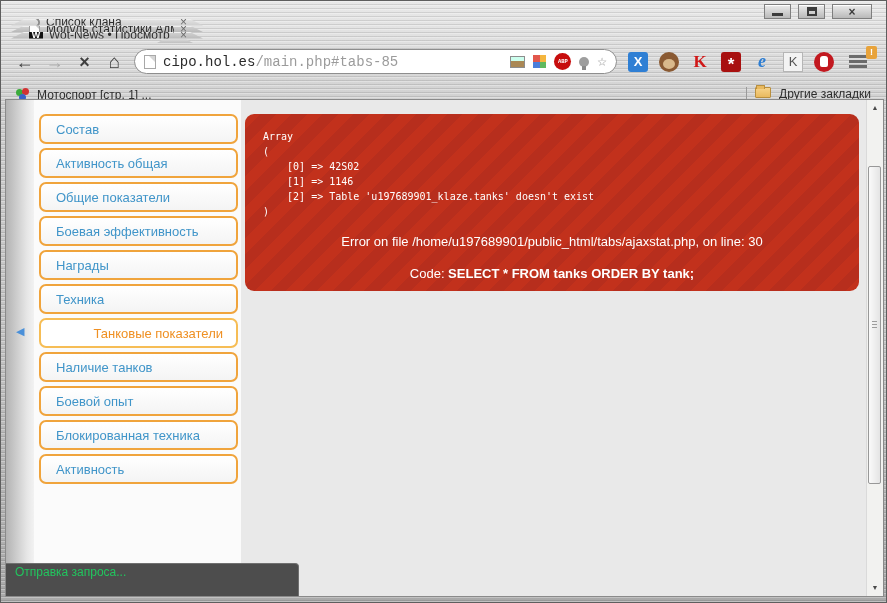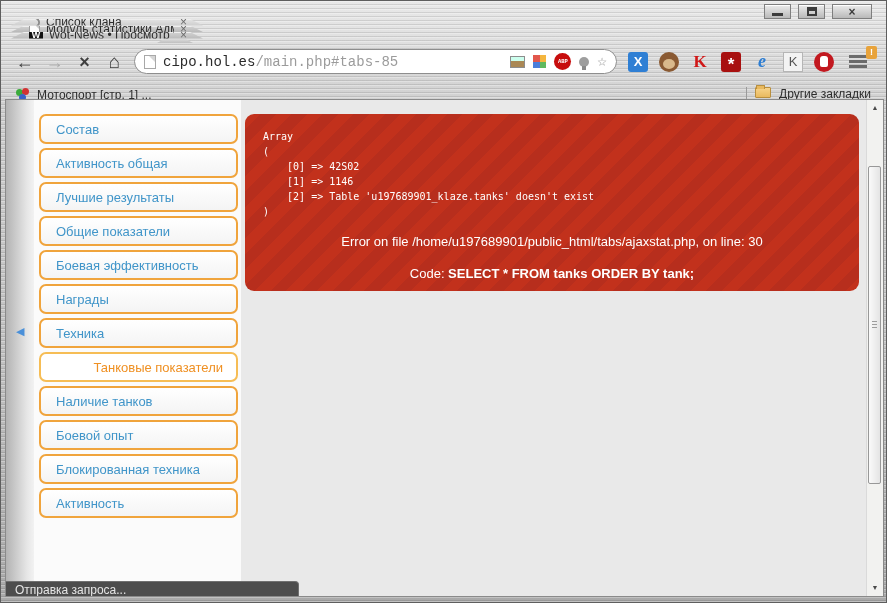--- a/index.html
+++ b/index.html
@@ -126,23 +126,23 @@
   
   .scrollbar { position:absolute; right:0; top:0; bottom:0; width:17px; background:#f2f2f0; border-left:1px solid #dadada; }
   .sb-btn { position:absolute; left:0; right:0; height:16px; text-align:center; color:#4a4a4a; font-size:7px; line-height:16px; }
   .sb-up { top:0; } .sb-down { bottom:0; }
   .sb-thumb { position:absolute; left:1px; right:2px; top:66px; height:318px;
               background:linear-gradient(90deg,#fafafa,#e4e4e4); border:1px solid #989898; border-radius:2px; }
   .sb-grip { position:absolute; left:3px; right:3px; top:50%; margin-top:-4px; height:8px;
              background:repeating-linear-gradient(180deg,#9d9d9d 0 1px, transparent 1px 3px); }
 
   
-  .status-bubble { position:absolute; left:0; bottom:0; width:293px; height:15px;
+  .status-bubble { position:absolute; left:0; bottom:0; width:293px; height:33px;
                    background:#4d4d4d; border-top:1px solid #707070; border-right:1px solid #707070;
-                   border-top-right-radius:4px; color:#e5e5e5; font-size:12px; line-height:16px; padding-left:9px; }
+                   border-top-right-radius:4px; color:#22c55e; font-size:12px; line-height:16px; padding-left:9px; }
 </style>
 </head>
 <body>
 
 <div class="window">
 
   <div class="win-controls">
     <div class="winbtn">
         <span class="glyph-min"></span>
       </div>
@@ -229,21 +229,20 @@
 
   <div class="page">
     <div class="shadow-strip"></div>
     <div class="sidebar-panel"></div>
 
     <span class="collapse-arrow">◀</span>
 
     <div class="menu">
       <div class="menu-item">Состав</div>
       <div class="menu-item">Активность общая</div>
-      <div class="menu-item">Лучшие результаты</div>
       <div class="menu-item">Общие показатели</div>
       <div class="menu-item">Боевая эффективность</div>
       <div class="menu-item">Награды</div>
       <div class="menu-item">Техника</div>
       <div class="menu-item active">Танковые показатели</div>
       <div class="menu-item">Наличие танков</div>
       <div class="menu-item">Боевой опыт</div>
       <div class="menu-item">Блокированная техника</div>
       <div class="menu-item">Активность</div>
     </div>

